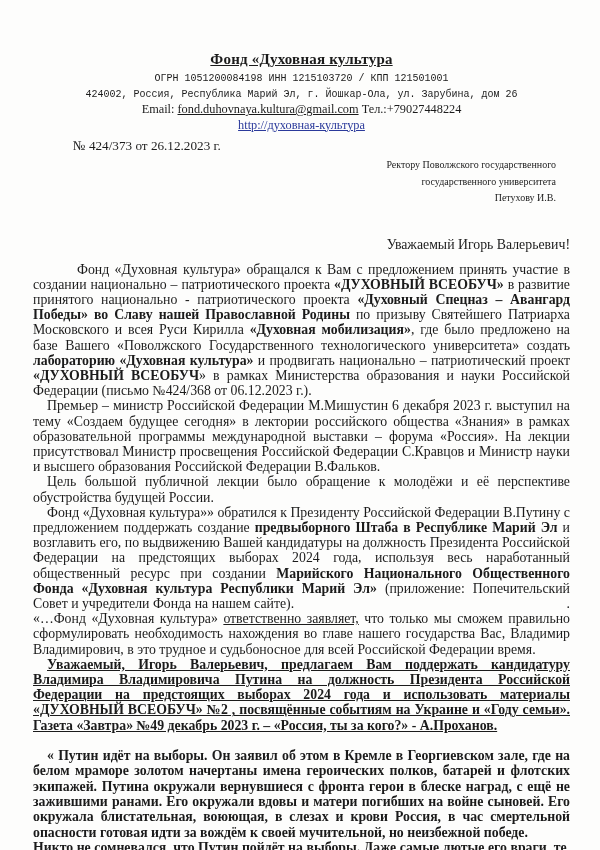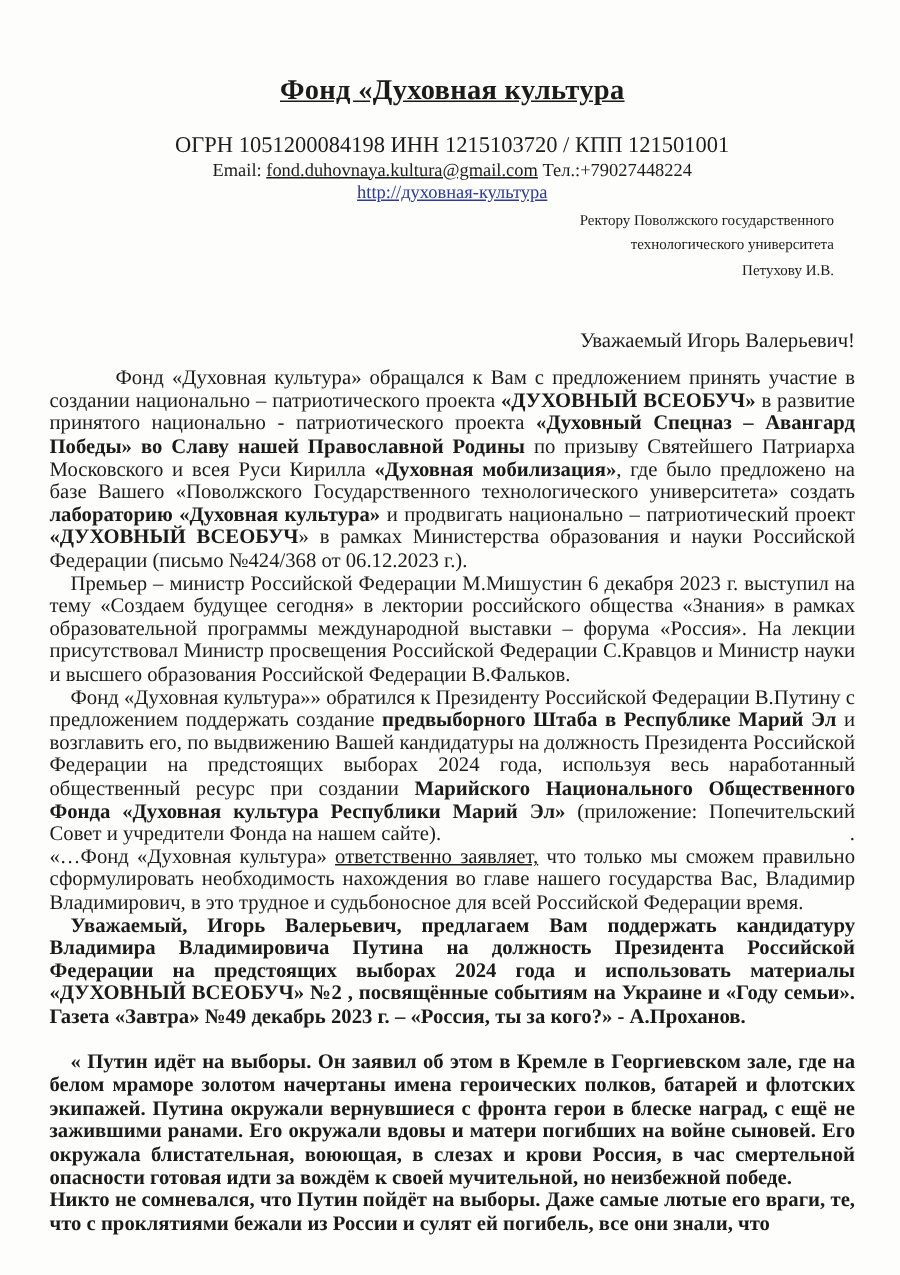--- a/index.html
+++ b/index.html
@@ -13,26 +13,26 @@
   .page{
     box-sizing:border-box;
     width:600px;height:850px;
     padding:50px 30px 0 33px;
     background:#fdfdfc;
   }
   
   .letterhead{text-align:center;}
   .lh-title{
     display:inline-block;
-    font-size:19px;font-weight:bold;
+    font-size:15px;font-weight:bold;
     text-decoration:underline;
     letter-spacing:.2px;
-    margin-bottom:18px;
+    margin-bottom:3px;
   }
-  .lh-info{font-size:15px;line-height:15.5px;}
+  .lh-info{font-size:10px;line-height:15.5px;font-family:Liberation Mono, monospace;}
   .lh-email-row{font-size:12.3px;line-height:15.5px;}
   .lh-email{color:inherit;text-decoration:underline;}
   .lh-url-row{font-size:12.3px;line-height:15.5px;text-align:center;}
   .lh-url{color:#2b3a9b;text-decoration:underline;}
   
   .ref{font-size:13.2px;margin:5px 0 0 40px;}
   
   .addressee{
     text-align:right;
     font-size:10px;line-height:16.5px;
@@ -49,57 +49,60 @@
   .letter-body{
     margin-top:9px;
     font-size:13.8px;
     line-height:15.2px;
     text-align:justify;
   }
   .para{margin:0;}
   .ind-lg{text-indent:44px;}
   .ind-sm{text-indent:14px;}
   .ind-none{text-indent:0;}
-  .p-bold{font-weight:bold;}
+  .p-bold{font-weight:bold;text-decoration:underline;}
   .p-quote{font-weight:bold;line-height:15.4px;}
   .p-spacer{height:15px;}
   .seg-b{font-weight:bold;}
   .seg-u{text-decoration:underline;}
   .seg-fr{float:right;}
 </style>
 </head>
 <body>
 
 <div class="page">
 
   <div class="letterhead">
     <div>
       <span class="lh-title">Фонд «Духовная культура</span>
     </div>
     <div class="lh-info">ОГРН 1051200084198 ИНН 1215103720 / КПП 121501001</div>
+    <div class="lh-info">424002, Россия, Республика Марий Эл, г. Йошкар-Ола, ул. Зарубина, дом 26</div>
     <div class="lh-email-row">
       <span>Email: </span><a class="lh-email" href="#">fond.duhovnaya.kultura@gmail.com</a><span>  Тел.:+79027448224</span>
     </div>
     <div class="lh-url-row">
       <a class="lh-url" href="#">http://духовная-культура</a>
     </div>
   </div>
 
+  <div class="ref">№ 424/373 от 26.12.2023 г.</div>
 
   <div class="addressee">
     <div>Ректору Поволжского государственного</div>
-    <div>технологического университета</div>
+    <div>государственного университета</div>
     <div>Петухову И.В.</div>
   </div>
 
   <div class="salutation">Уважаемый Игорь Валерьевич!</div>
 
   <div class="letter-body">
       <p class="para ind-lg"><span>Фонд «Духовная культура» обращался к Вам с предложением принять участие в создании национально – патриотического проекта </span><span class="seg-b">«ДУХОВНЫЙ ВСЕОБУЧ»</span><span> в развитие принятого национально -  патриотического проекта </span><span class="seg-b">«Духовный Спецназ – Авангард Победы» во Славу нашей Православной Родины</span><span>  по призыву Святейшего Патриарха Московского и всея Руси Кирилла </span><span class="seg-b">«Духовная мобилизация»</span><span>, где было предложено на базе Вашего «Поволжского Государственного технологического университета» создать </span><span class="seg-b">лабораторию «Духовная культура»</span><span> и продвигать национально – патриотический проект </span><span class="seg-b">«ДУХОВНЫЙ ВСЕОБУЧ</span><span>» в рамках Министерства образования и науки Российской Федерации (письмо №424/368 от 06.12.2023 г.).</span></p>
       <p class="para ind-sm"><span>Премьер – министр Российской Федерации М.Мишустин 6 декабря 2023 г. выступил на тему «Создаем будущее сегодня» в лектории российского общества «Знания» в рамках образовательной программы международной выставки – форума «Россия».  На лекции присутствовал Министр просвещения Российской Федерации С.Кравцов и Министр науки и высшего образования Российской Федерации В.Фальков.</span></p>
+      <p class="para ind-sm"><span>Цель большой публичной лекции было обращение к молодёжи и её перспективе обустройства будущей России.</span></p>
       <p class="para ind-sm"><span>Фонд «Духовная культура»»  обратился к Президенту Российской Федерации В.Путину с предложением поддержать  создание </span><span class="seg-b">предвыборного Штаба в Республике Марий Эл</span><span> и возглавить его, по выдвижению Вашей кандидатуры на должность Президента Российской Федерации на предстоящих выборах 2024 года, используя весь наработанный общественный ресурс при создании </span><span class="seg-b">Марийского Национального Общественного Фонда «Духовная культура Республики Марий Эл»</span><span> (приложение: Попечительский Совет и учредители Фонда на нашем сайте).</span><span class="seg-fr">.</span></p>
       <p class="para ind-none"><span>«…Фонд «Духовная культура» </span><span class="seg-u">ответственно заявляет,</span><span> что только мы сможем правильно сформулировать необходимость нахождения во главе нашего государства Вас, Владимир Владимирович, в это трудное и судьбоносное для всей Российской Федерации время.</span></p>
       <p class="para ind-sm p-bold"><span>Уважаемый, Игорь Валерьевич, предлагаем Вам поддержать кандидатуру Владимира Владимировича Путина на должность Президента Российской Федерации на предстоящих выборах 2024 года и использовать материалы «ДУХОВНЫЙ ВСЕОБУЧ» №2 , посвящённые событиям на Украине и «Году семьи». Газета «Завтра» №49 декабрь 2023 г. –  «Россия, ты за кого?»  - А.Проханов.</span></p>
       <p class="para ind-none p-spacer"></p>
       <p class="para ind-sm p-quote"><span>« Путин идёт на выборы. Он заявил об этом в Кремле в Георгиевском зале, где на белом мраморе золотом начертаны имена героических полков, батарей и флотских экипажей. Путина окружали вернувшиеся с фронта герои в блеске наград, с ещё не зажившими ранами. Его окружали вдовы и матери погибших на войне сыновей. Его окружала блистательная, воюющая, в слезах и крови Россия, в час смертельной опасности готовая идти за вождём к своей мучительной, но неизбежной победе.</span></p>
       <p class="para ind-none p-quote"><span>Никто не сомневался, что Путин пойдёт на выборы. Даже самые лютые его враги, те, что с проклятиями бежали из России и сулят ей погибель, все они знали, что</span></p>
     </div>
 
 </div>
 

